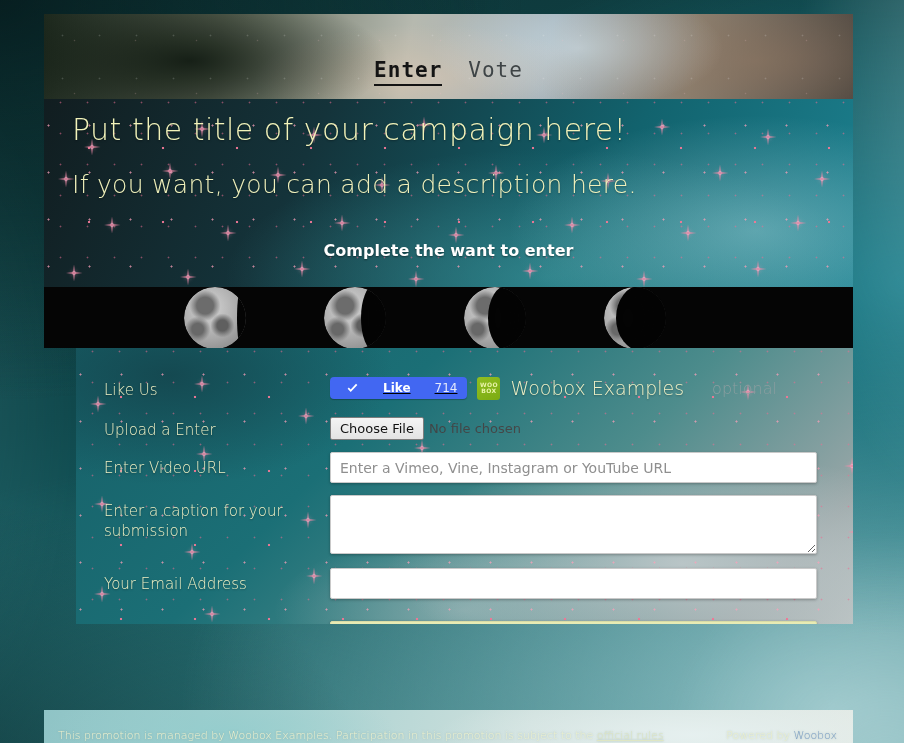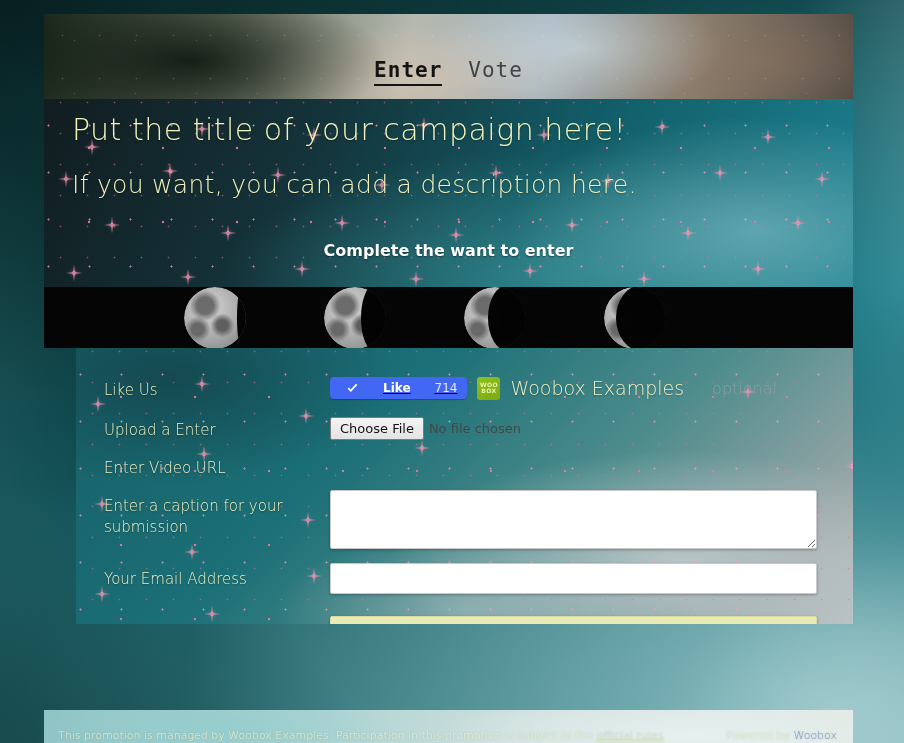--- a/index.html
+++ b/index.html
@@ -485,20 +485,23 @@
         <div class="form-field">
           <div class="upload-wrap">
             <button class="choose-file">Choose File</button>
             <span class="no-file">No file chosen</span>
           </div>
         </div>
       </div>
 
       <div class="form-row">
         <div class="form-label">Enter Video URL</div>
+        <div class="form-field">
+          <input class="txt-input" type="text" placeholder="Enter a Vimeo, Vine, Instagram or YouTube URL" style="">
+        </div>
       </div>
 
       <div class="form-row" style="margin-bottom:14px;">
         <div class="form-label">Enter a caption for your submission</div>
         <div class="form-field">
           <textarea class="txt-area" placeholder="" style=""></textarea>
         </div>
       </div>
 
       <div class="form-row" style="margin-bottom:22px;">

